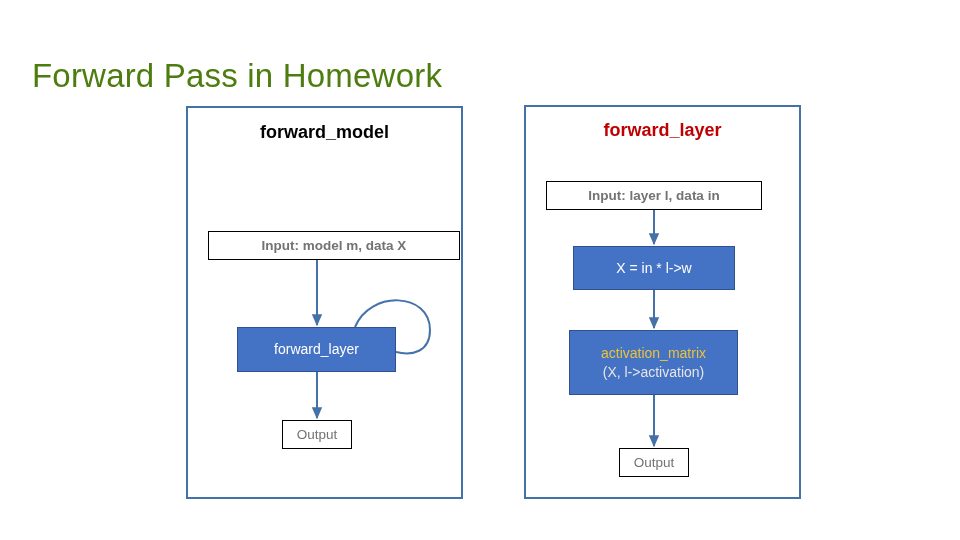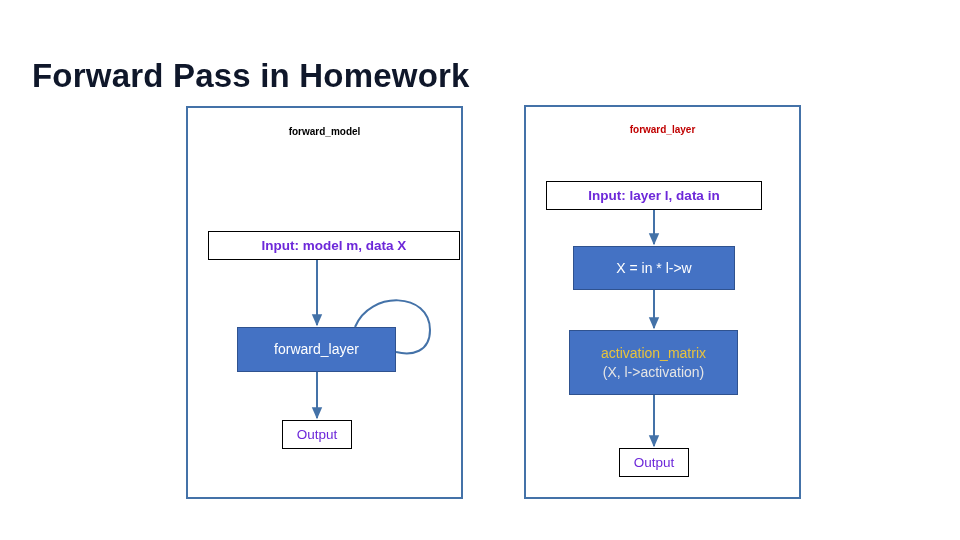--- a/index.html
+++ b/index.html
@@ -24,24 +24,24 @@
     background: #ffffff;
   }
 
   
   #slide-title {
     position: absolute;
     left: 32px;
     top: 56px;
     width: 700px;
     font-size: 33px;
-    font-weight: 700;
+    font-weight: 400;
     line-height: 40px;
     letter-spacing: 0.2px;
-    color: #0f172a;
+    color: #4d7c0f;
     white-space: nowrap;
   }
 
   
   .panel {
     position: absolute;
     background: #ffffff;
     border: 2px solid #4472A8;
     box-sizing: border-box;
   }
@@ -55,21 +55,21 @@
     left: 524px;
     top: 105px;
     width: 277px;
     height: 394px;
   }
 
   
   .panel-heading {
     position: absolute;
     text-align: center;
-    font-size: 10px;
+    font-size: 18px;
     font-weight: bold;
     line-height: 18px;
     white-space: nowrap;
   }
   #heading-forward-model {
     left: 186px;
     top: 123px;
     width: 277px;
     color: #000000;
   }
@@ -84,21 +84,21 @@
   .plain-box {
     position: absolute;
     background: #ffffff;
     border: 1px solid #000000;
     box-sizing: border-box;
     display: flex;
     align-items: center;
     justify-content: center;
     font-size: 13.5px;
     line-height: 16px;
-    color: #6d28d9;
+    color: #737373;
     white-space: nowrap;
   }
   .plain-box.bold { font-weight: bold; }
 
   #box-input-model {
     left: 208px;
     top: 231px;
     width: 252px;
     height: 29px;
   }

